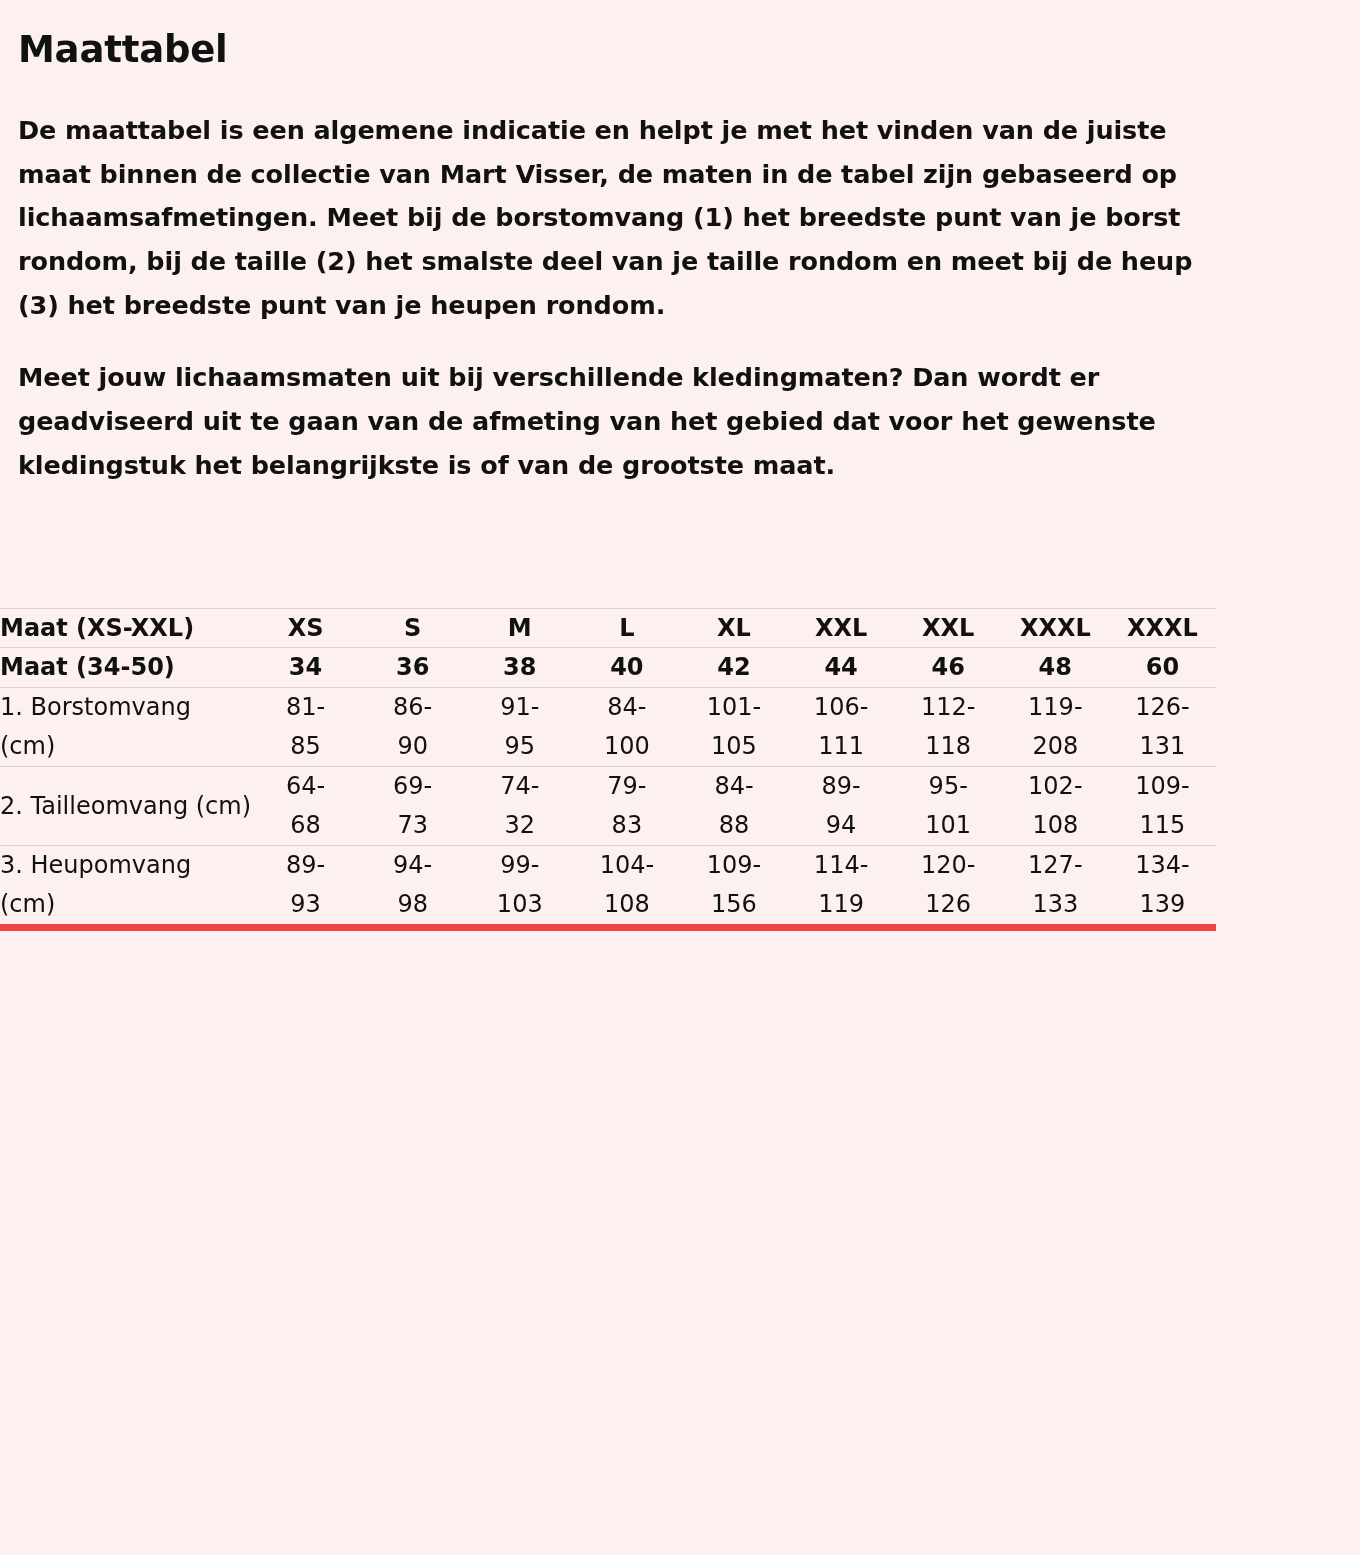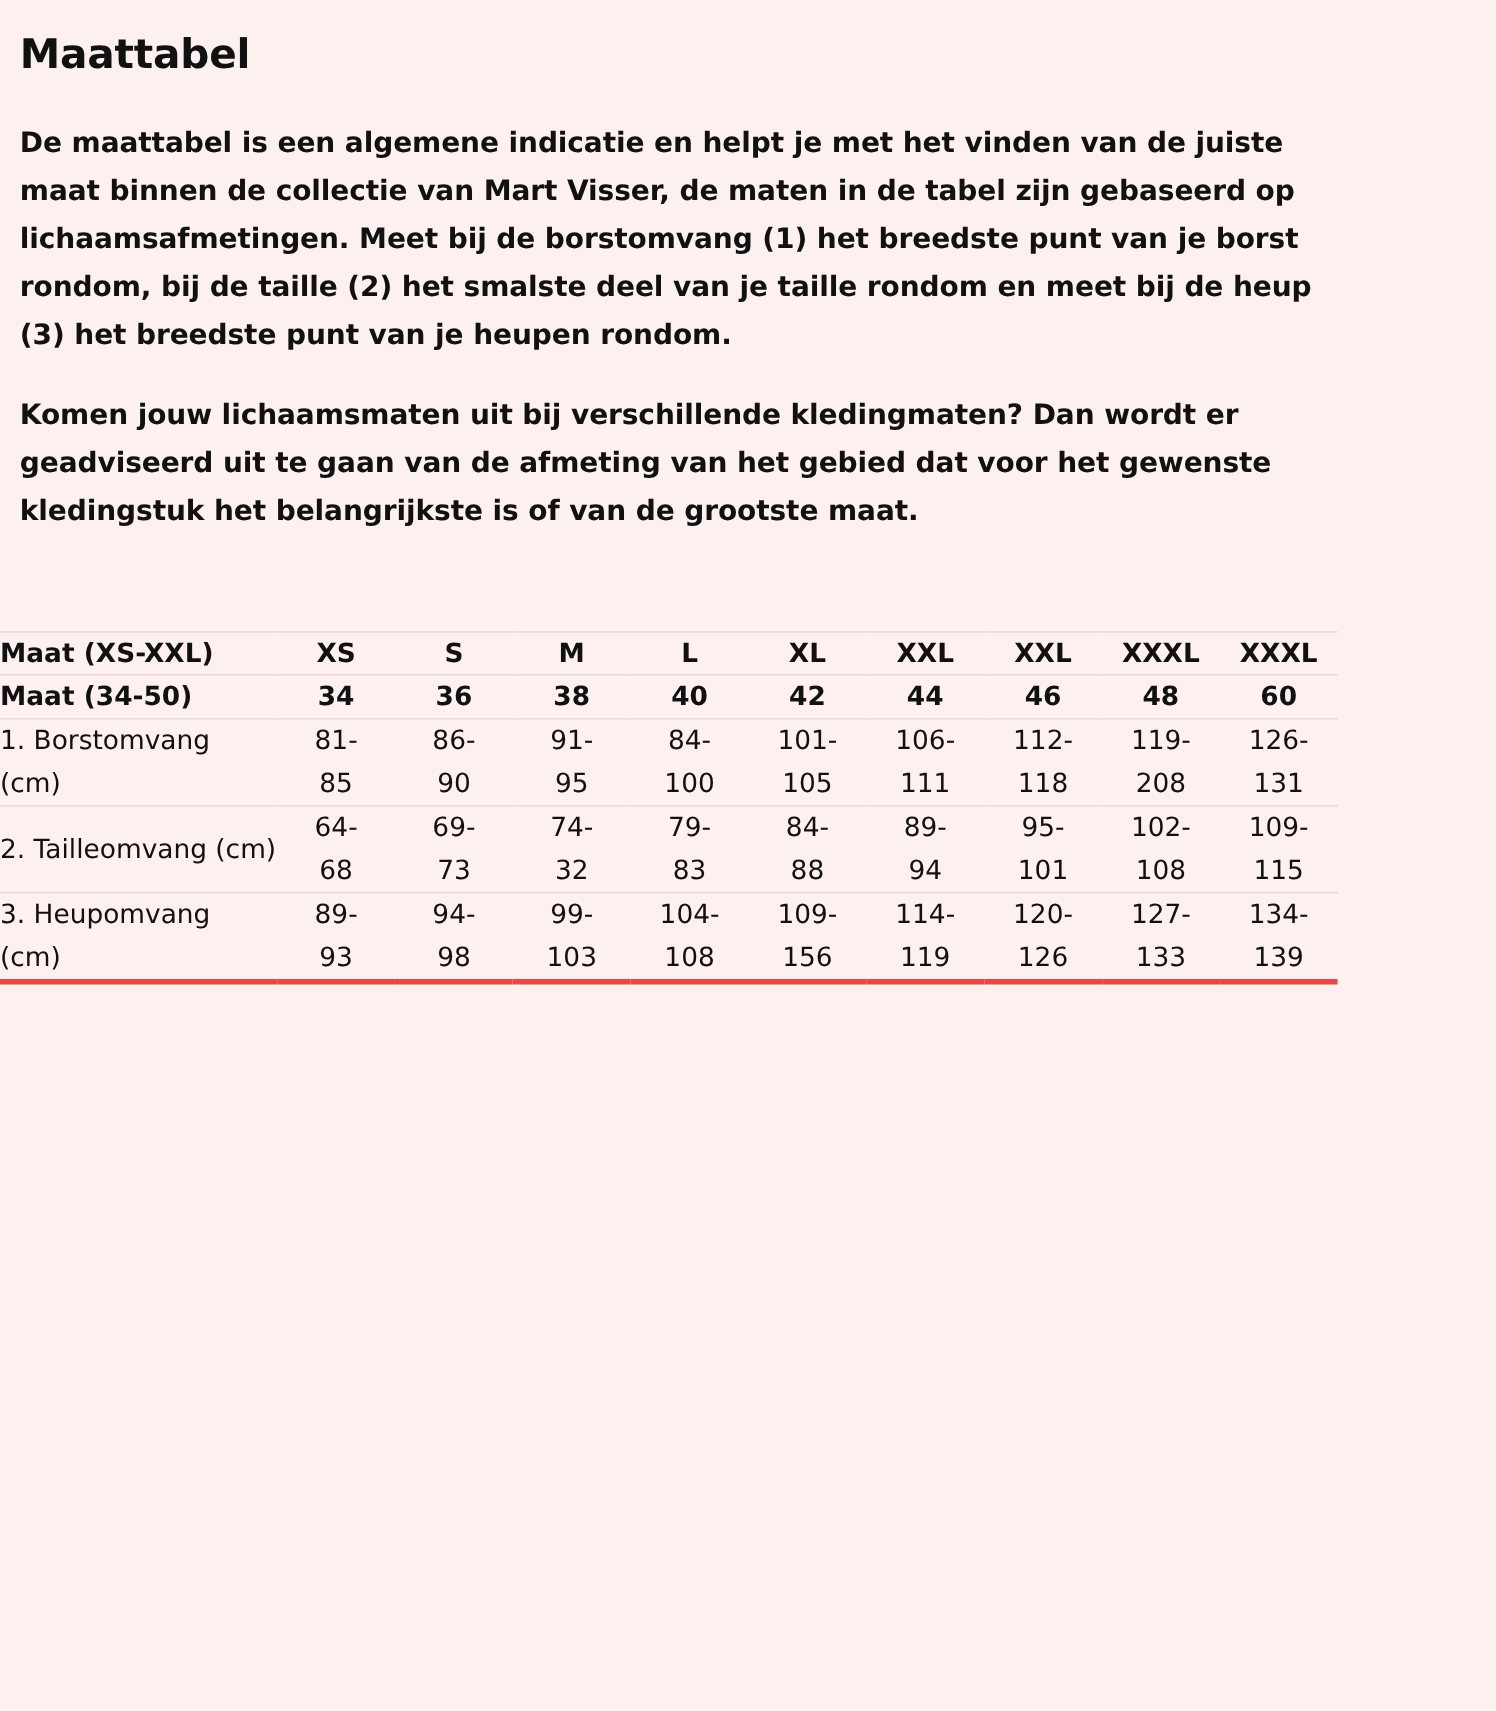--- a/index.html
+++ b/index.html
@@ -34,33 +34,33 @@
     font-weight: 700;
     line-height: 1.72;
     margin: 0 0 28px 0;
     letter-spacing: -0.1px;
     max-width: 1330px;
   }
   .para:last-child {
     margin-bottom: 0;
   }
   .table-wrap {
-    margin-top: 86px;
+    margin-top: 120px;
     width: 100%;
   }
   table.size-table {
     width: 100%;
     border-collapse: collapse;
     table-layout: fixed;
   }
   table.size-table tr {
     border-top: 1px solid #e3cfcb;
   }
   table.size-table tr:last-child {
-    border-bottom: 5px solid #ef4444;
+    border-bottom: 7px solid #ef4444;
   }
   table.size-table th,
   table.size-table td {
     padding: 0;
     vertical-align: middle;
   }
   .rowlabel {
     width: 252px;
     text-align: left;
     font-size: 24px;
@@ -94,21 +94,21 @@
   }
 </style>
 </head>
 <body>
 
 <div class="page">
 
   <div class="intro">
     <h1 class="title">Maattabel</h1>
     <p class="para">De maattabel is een algemene indicatie en helpt je met het vinden van de juiste maat binnen de collectie van Mart Visser, de maten in de tabel zijn gebaseerd op lichaamsafmetingen. Meet bij de borstomvang (1) het breedste punt van je borst rondom, bij de taille (2) het smalste deel van je taille rondom en meet bij de heup (3) het breedste punt van je heupen rondom.</p>
-    <p class="para">Komen jouw lichaamsmaten uit bij verschillende kledingmaten? Dan wordt er geadviseerd uit te gaan van de afmeting van het gebied dat voor het gewenste kledingstuk het belangrijkste is of van de grootste maat.</p>
+    <p class="para">Meet jouw lichaamsmaten uit bij verschillende kledingmaten? Dan wordt er geadviseerd uit te gaan van de afmeting van het gebied dat voor het gewenste kledingstuk het belangrijkste is of van de grootste maat.</p>
   </div>
 
   <div class="table-wrap">
     <table class="size-table">
       <tbody>
 
         <tr class="header-sizes">
           <th class="rowlabel">Maat (XS-XXL)</th>
           <td class="cell bold">XS</td>
           <td class="cell bold">S</td>

